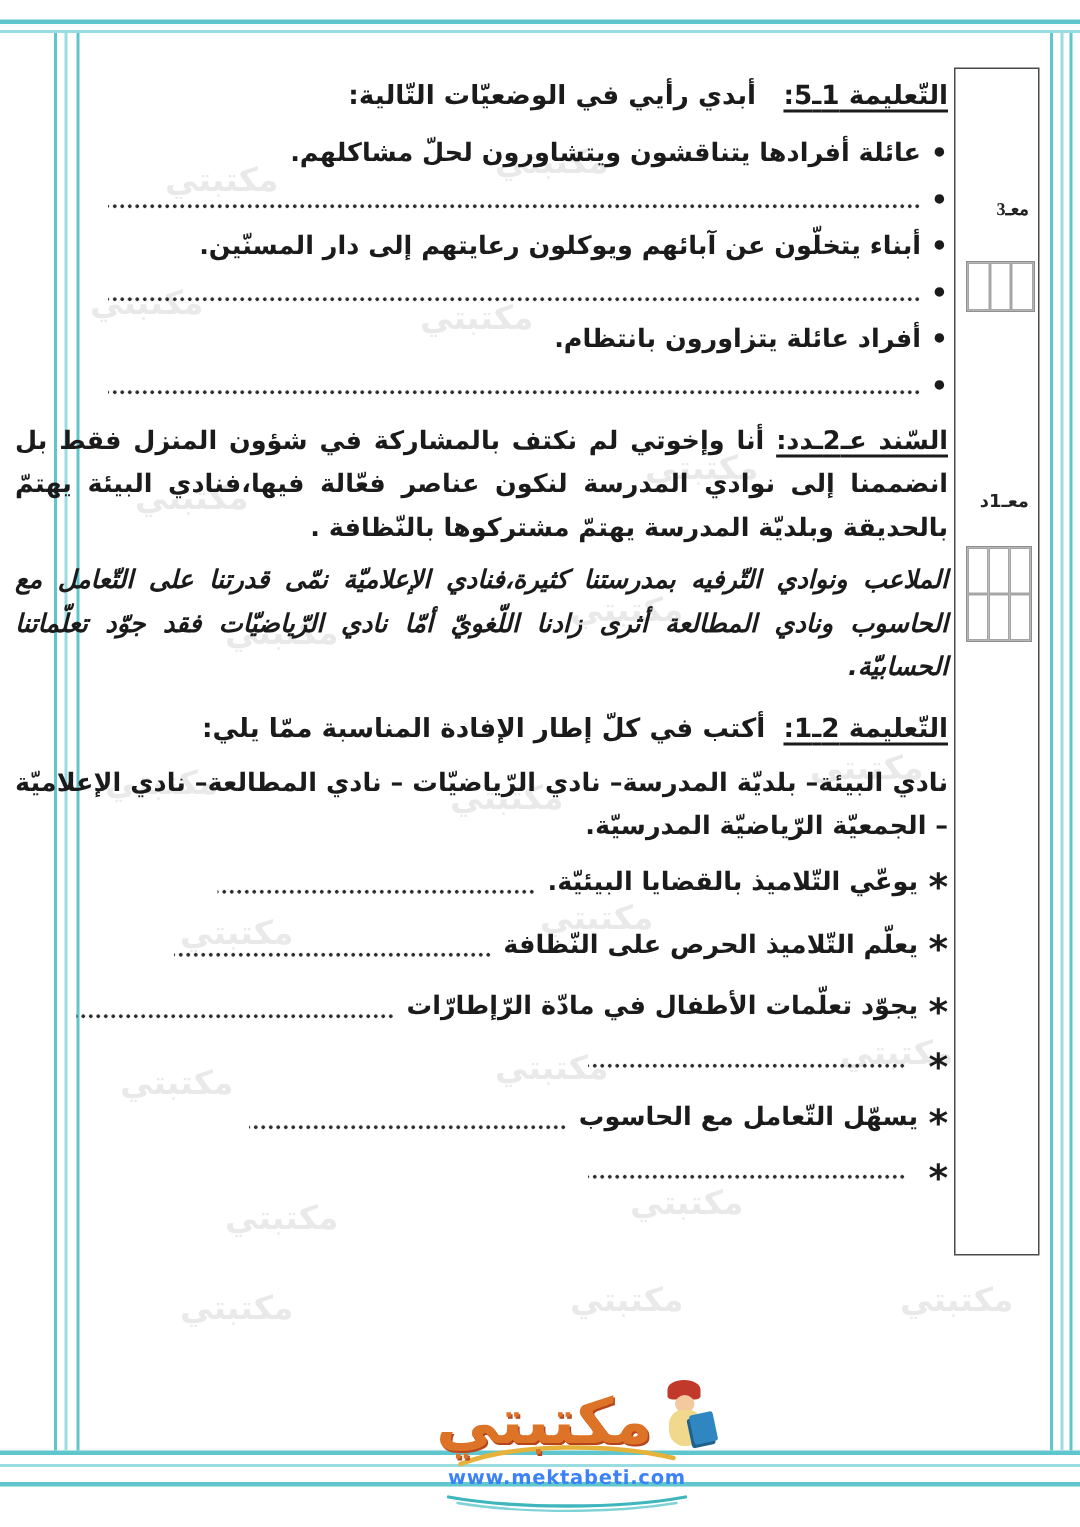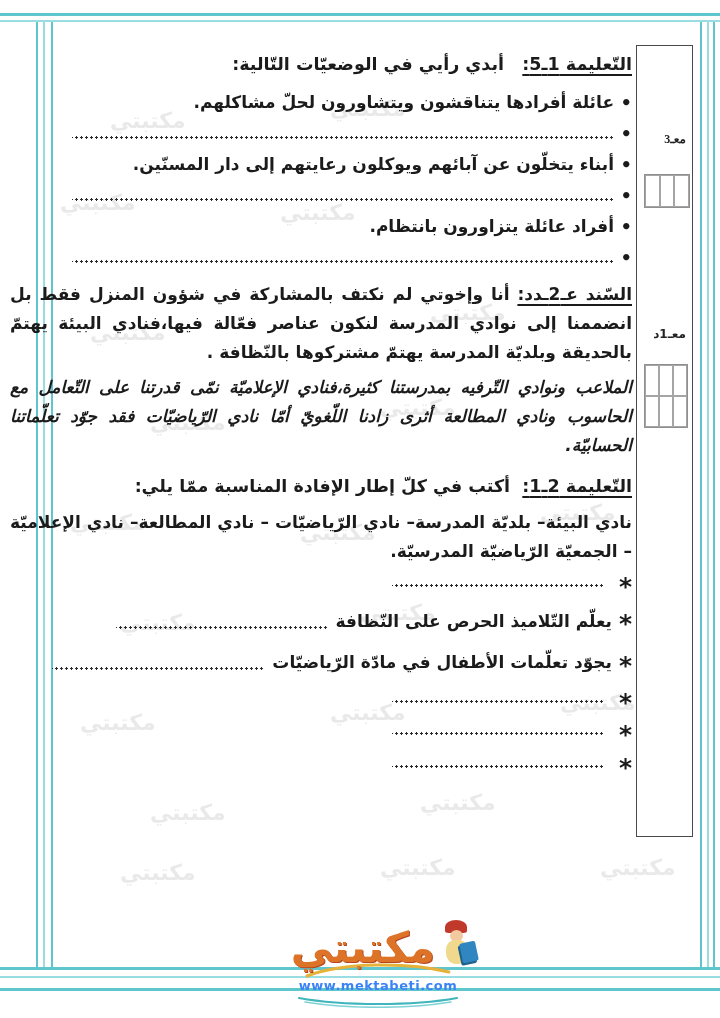--- a/index.html
+++ b/index.html
@@ -190,38 +190,40 @@
   <div class="heading" style="margin-top:12px;">
     <span class="hlabel">التّعليمة 2ـ1:</span>&nbsp;
     <span>أكتب في كلّ إطار الإفادة المناسبة ممّا يلي:</span>
   </div>
 
   <div class="options">نادي البيئة– بلديّة المدرسة– نادي الرّياضيّات – نادي المطالعة– نادي الإعلاميّة – الجمعيّة الرّياضيّة المدرسيّة.</div>
 
   <div class="slist">
     <div class="srow">
       <span class="star">*</span>
+      <span class="stext">يوعّي التّلاميذ بالقضايا البيئيّة.</span>
       <span class="sdots"></span>
     </div>
     <div class="srow">
       <span class="star">*</span>
       <span class="stext">يعلّم التّلاميذ الحرص على النّظافة</span>
       <span class="sdots"></span>
     </div>
     <div class="srow">
       <span class="star">*</span>
-      <span class="stext">يجوّد تعلّمات الأطفال في مادّة الرّياضيّات</span>
-      <span class="sdots"></span>
-    </div>
-    <div class="srow">
-      <span class="star">*</span>
-      <span class="sdots"></span>
-    </div>
-    <div class="srow">
-      <span class="star">*</span>
+      <span class="stext">يجوّد تعلّمات الأطفال في مادّة الرّإطارّات</span>
+      <span class="sdots"></span>
+    </div>
+    <div class="srow">
+      <span class="star">*</span>
+      <span class="sdots"></span>
+    </div>
+    <div class="srow">
+      <span class="star">*</span>
+      <span class="stext">يسهّل التّعامل مع الحاسوب</span>
       <span class="sdots"></span>
     </div>
     <div class="srow">
       <span class="star">*</span>
       <span class="sdots"></span>
     </div>
   </div>
 </div>
 
 <div class="logo">

